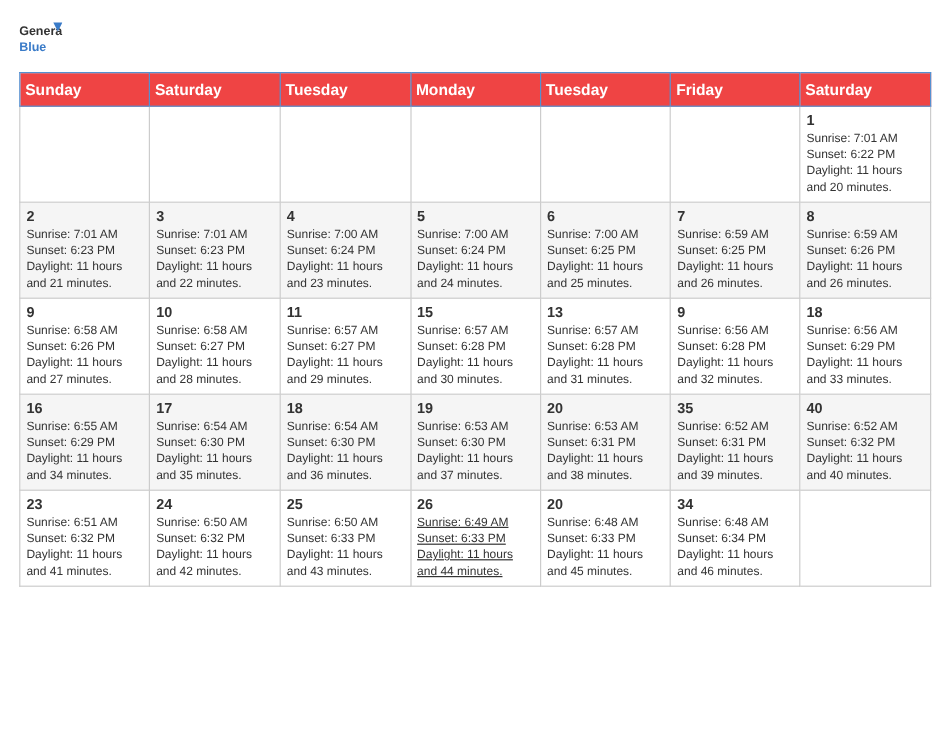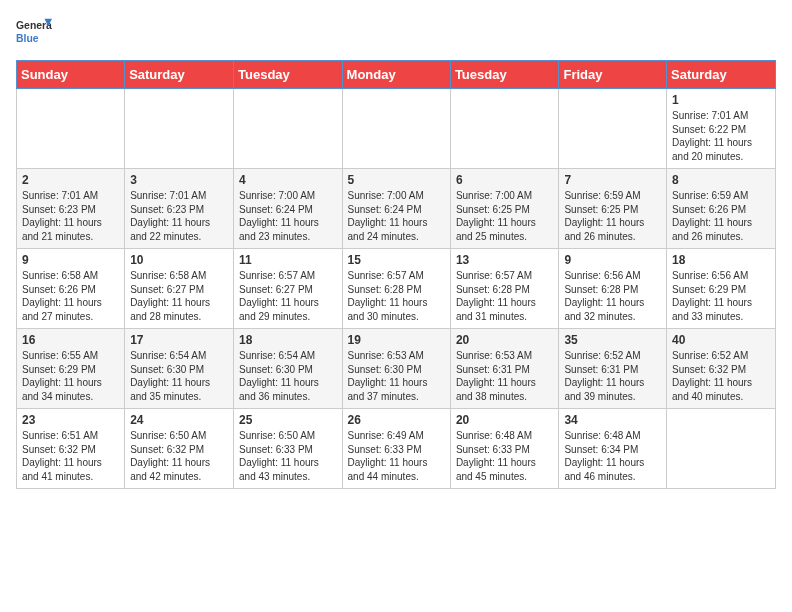--- a/index.html
+++ b/index.html
@@ -291,21 +291,21 @@
         </td>
         <td>
           <span class="day-number">25</span>
           <div class="day-info" style="white-space: pre-line;">Sunrise: 6:50 AM
 Sunset: 6:33 PM
 Daylight: 11 hours
 and 43 minutes.</div>
         </td>
         <td>
           <span class="day-number">26</span>
-          <div class="day-info" style="white-space: pre-line;">Sunrise: 6:49 AM
+          <div class="day-info" style="white-space: pre-line; text-decoration: underline;">Sunrise: 6:49 AM
 Sunset: 6:33 PM
 Daylight: 11 hours
 and 44 minutes.</div>
         </td>
         <td>
           <span class="day-number">20</span>
           <div class="day-info" style="white-space: pre-line;">Sunrise: 6:48 AM
 Sunset: 6:33 PM
 Daylight: 11 hours
 and 45 minutes.</div>

